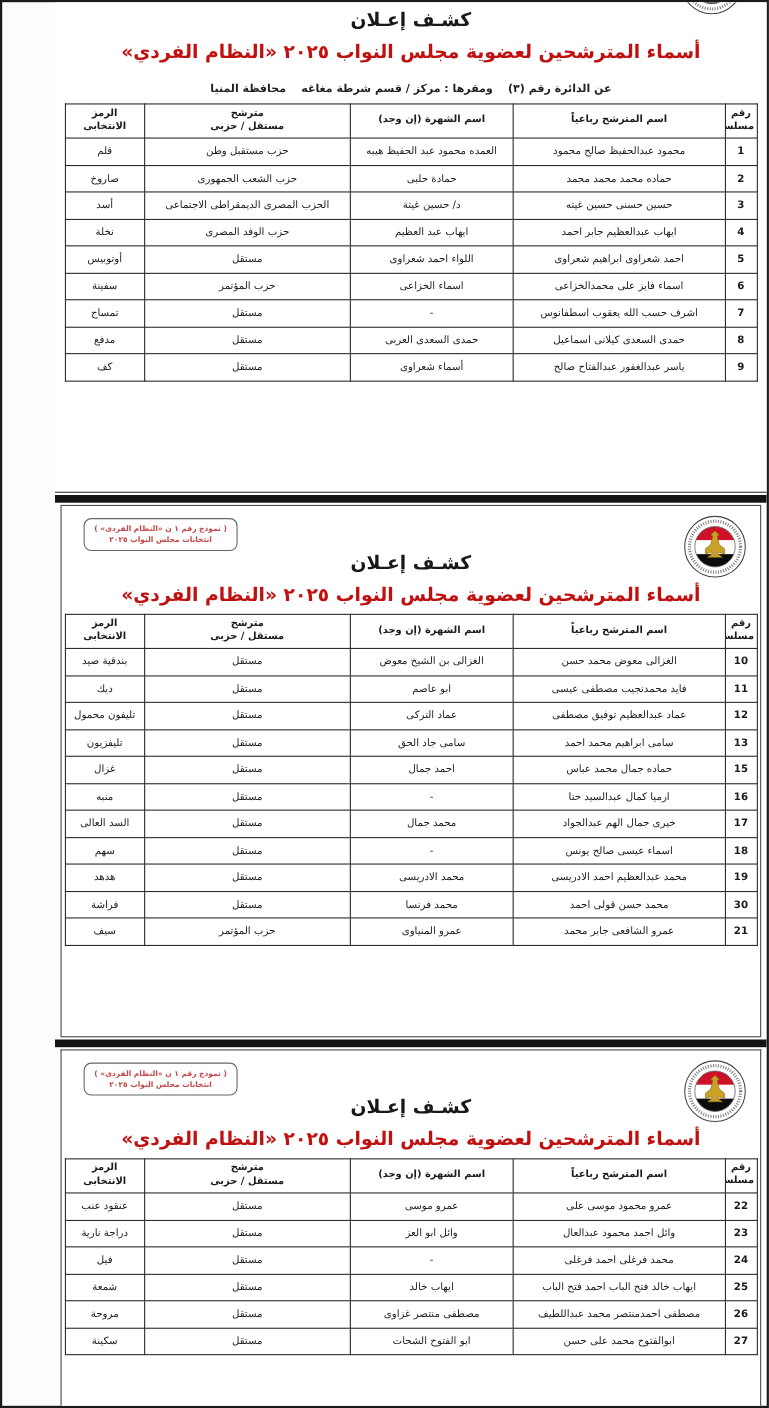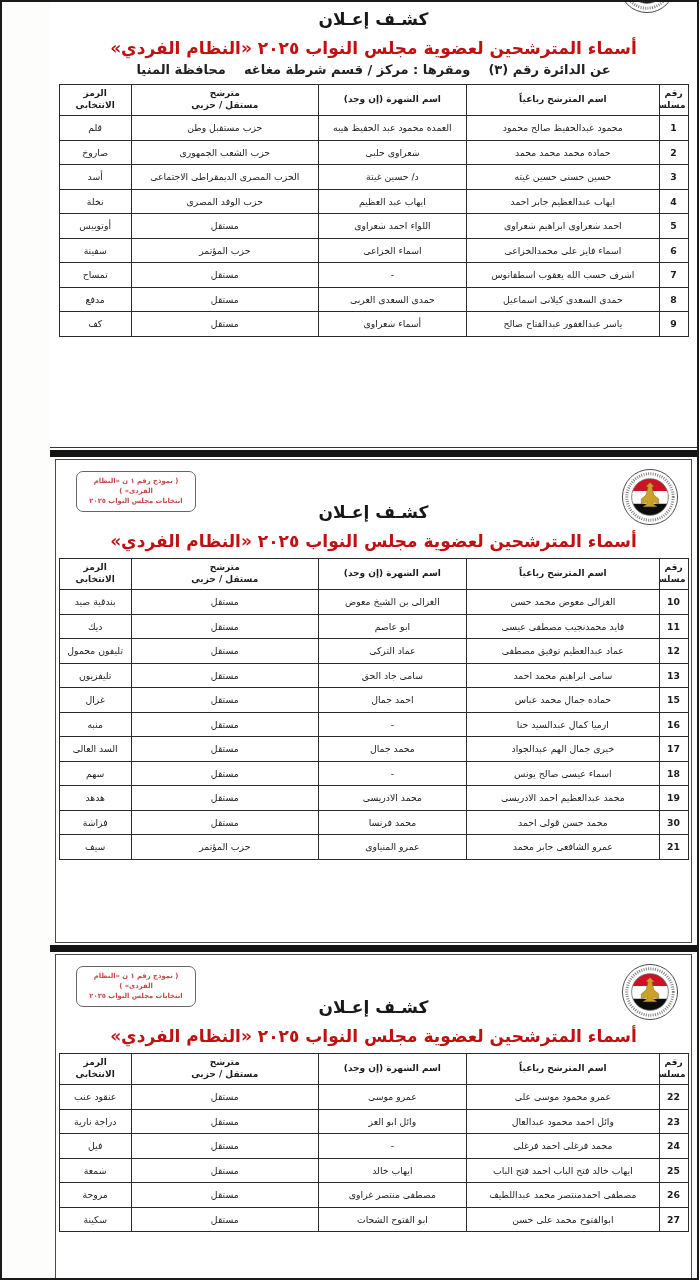--- a/index.html
+++ b/index.html
@@ -20,26 +20,26 @@
     text-align:center; font-size:17px; font-weight:bold; color:#181818;
     direction:rtl; letter-spacing:0;
   }
   .page-1 .doc-title { padding-top:7px; }
   .page-2 .doc-title, .page-3 .doc-title { padding-top:42px; }
   .doc-subtitle {
     text-align:center; font-size:17px; font-weight:bold; color:#c01010;
     margin-top:9px; direction:rtl;
   }
   .district-line {
-    text-align:center; font-size:13px; font-weight:bold; color:#222;
-    margin-top:4px; direction:rtl; white-space:pre;
+    text-align:center; font-size:10px; font-weight:bold; color:#222;
+    margin-top:18px; direction:rtl; white-space:pre;
   }
 
   .form-box {
-    position:absolute; top:11px; left:20px; width:120px;
+    position:absolute; top:11px; left:20px; width:140px;
     border:1px solid #666; border-radius:7px; padding:4px 4px;
     text-align:center; direction:rtl; background:#fff;
   }
   .form-box .fb-line { font-size:6.8px; line-height:1.5; color:#c34848; font-weight:bold; }
 
   .nea-logo { position:absolute; width:58px; height:58px; }
   .page-2 .nea-logo, .page-3 .nea-logo { top:8px; right:12px; }
   .page-1 .nea-logo { top:-46px; right:21px; }
 
   table.cand-table {
@@ -105,21 +105,21 @@
           <tr>
             <td class="col-serial">1</td>
             <td class="col-name">محمود عبدالحفيظ صالح محمود</td>
             <td class="col-alias">العمده محمود عبد الحفيظ هيبه</td>
             <td class="col-affiliation">حزب مستقبل وطن</td>
             <td class="col-symbol">قلم</td>
           </tr>
           <tr>
             <td class="col-serial">2</td>
             <td class="col-name">حماده محمد محمد محمد</td>
-            <td class="col-alias">شعراوى حلبى</td>
+            <td class="col-alias">حمادة حلبى</td>
             <td class="col-affiliation">حزب الشعب الجمهورى</td>
             <td class="col-symbol">صاروخ</td>
           </tr>
           <tr>
             <td class="col-serial">3</td>
             <td class="col-name">حسين حسنى حسين غيته</td>
             <td class="col-alias">د/ حسين غيتة</td>
             <td class="col-affiliation">الحزب المصرى الديمقراطى الاجتماعى</td>
             <td class="col-symbol">أسد</td>
           </tr>

